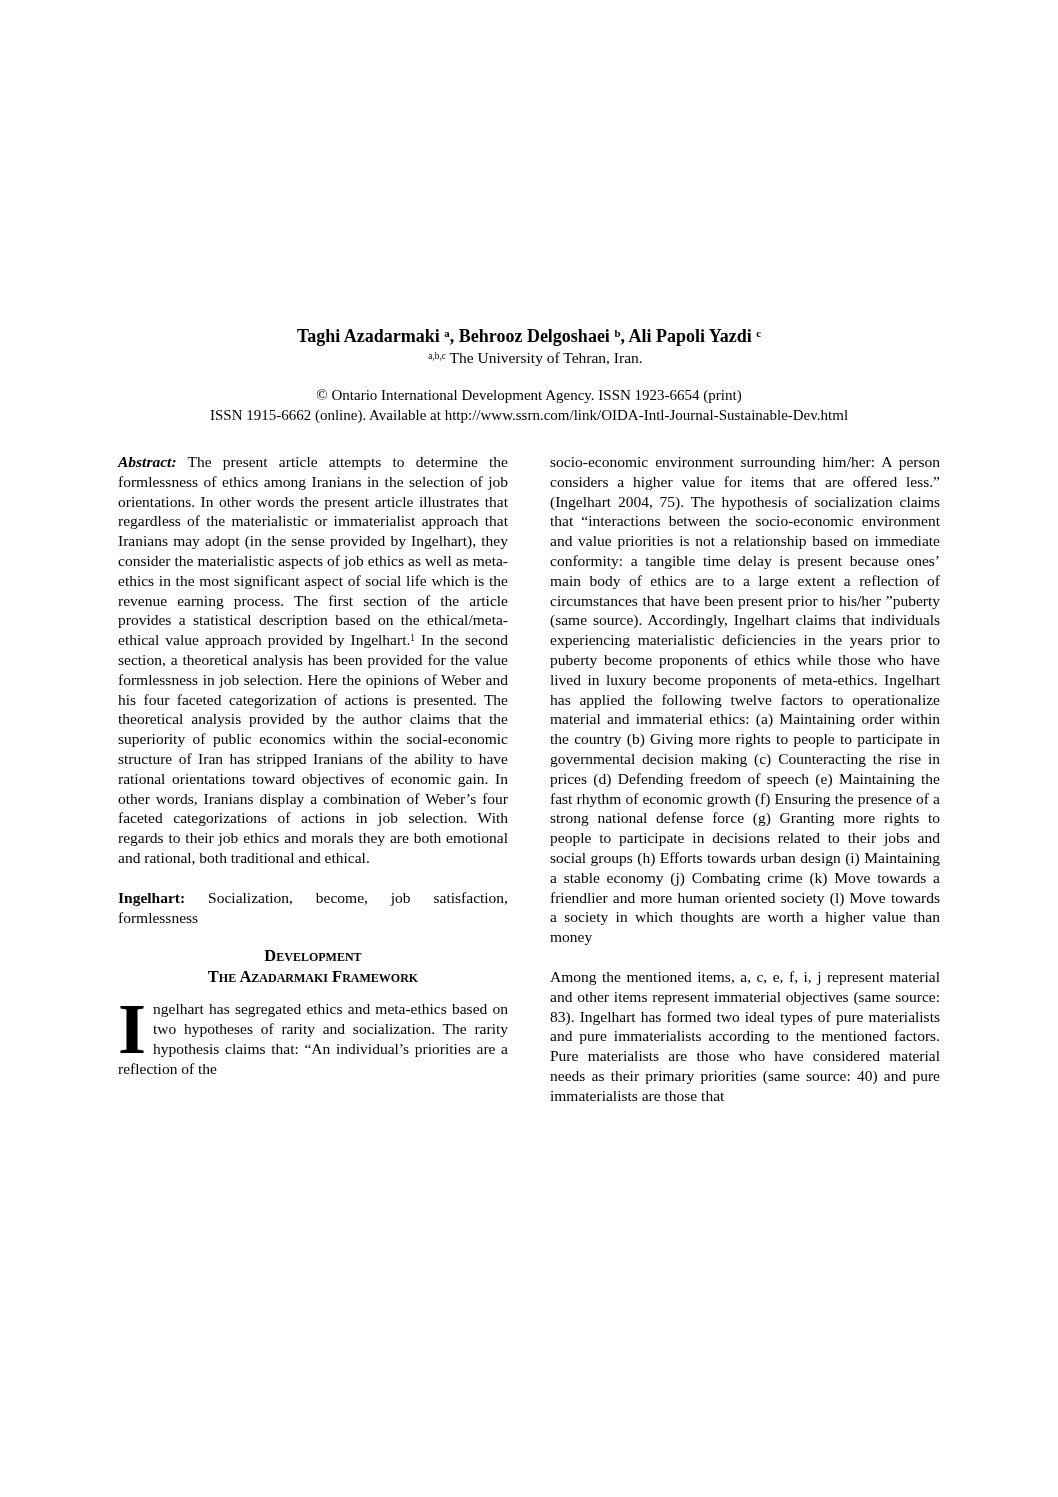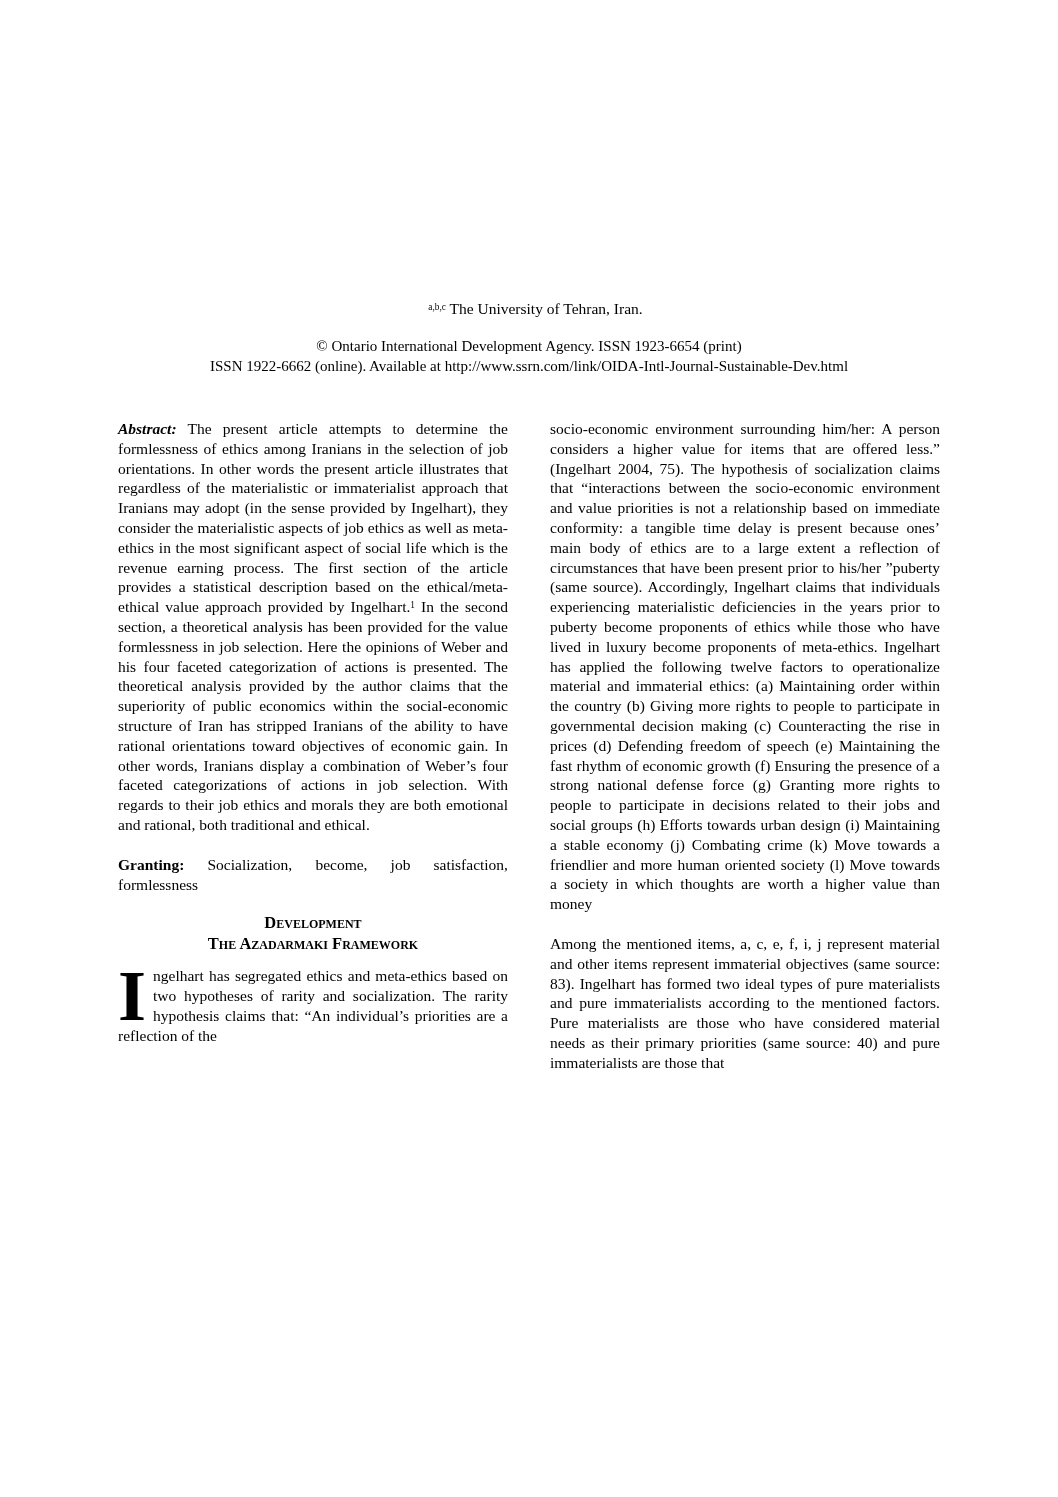--- a/index.html
+++ b/index.html
@@ -41,21 +41,21 @@
 
   sup {
     font-size: 0.6em;
     line-height: 0;
     position: relative;
     top: -0.45em;
     vertical-align: baseline;
   }
 
   .columns {
-    margin-top: 43px;
+    margin-top: 27px;
     display: flex;
     gap: 42px;
     padding: 0 118px;
   }
   .col {
     width: 390px;
     font-size: 15.5px;
     line-height: 19.8px;
     text-align: justify;
   }
@@ -105,40 +105,43 @@
   }
 </style>
 </head>
 <body>
 
 <div class="page">
 
   <div class="header">
 
 
+    <div class="byline">
+      <span>Taghi Azadarmaki </span><sup>a</sup><span>, </span><span>Behrooz Delgoshaei </span><sup>b</sup><span>, </span><span>Ali Papoli Yazdi </span><sup>c</sup>
+    </div>
 
     <div class="affil">
       <sup>a,b,c</sup><span> The University of Tehran, Iran.</span>
     </div>
 
 
     <div class="imprint">
       <div>© Ontario International Development Agency. ISSN 1923-6654 (print)</div>
-      <div>ISSN 1922-6662 (online). Available at http://www.ssrn.com/link/OIDA-Intl-Journal-Sustainable-Dev.html</div>
+      <div>ISSN 1915-6662 (online). Available at http://www.ssrn.com/link/OIDA-Intl-Journal-Sustainable-Dev.html</div>
     </div>
 
   </div>
 
   <div class="columns">
 
     <div class="col col-left">
 
       <p><span class="abstract-label">Abstract:</span><span> The present article attempts to determine the formlessness of ethics among Iranians in the selection of job orientations. In other words the present article illustrates that regardless of the materialistic or immaterialist approach that Iranians may adopt (in the sense provided by Ingelhart), they consider the materialistic aspects of job ethics as well as meta-ethics in the most significant aspect of social life which is the revenue earning process. The first section of the article provides a statistical description based on the ethical/meta-ethical value approach provided by Ingelhart.</span><sup>1</sup><span> In the second section, a theoretical analysis has been provided for the value formlessness in job selection. Here the opinions of Weber and his four faceted categorization of actions is presented. The theoretical analysis provided by the author claims that the superiority of public economics within the social-economic structure of Iran has stripped Iranians of the ability to have rational orientations toward objectives of economic gain. In other words, Iranians display a combination of Weber’s four faceted categorizations of actions in job selection. With regards to their job ethics and morals they are both emotional and rational, both traditional and ethical.</span></p>
 
-      <p class="spaced"><span class="kw-label">Granting:</span><span> Socialization, become, job satisfaction, formlessness</span></p>
+      <p class="spaced"><span class="kw-label">Ingelhart:</span><span> Socialization, become, job satisfaction, formlessness</span></p>
 
       <h2 class="section-heading">
         <span>Development</span><br>
         <span>The Azadarmaki Framework</span>
       </h2>
 
       <p><span class="dropcap">I</span><span>ngelhart has segregated ethics and meta-ethics based on two hypotheses of rarity and socialization. The rarity hypothesis claims that: “An individual’s priorities are a reflection of the</span></p>
 
 
     </div>

